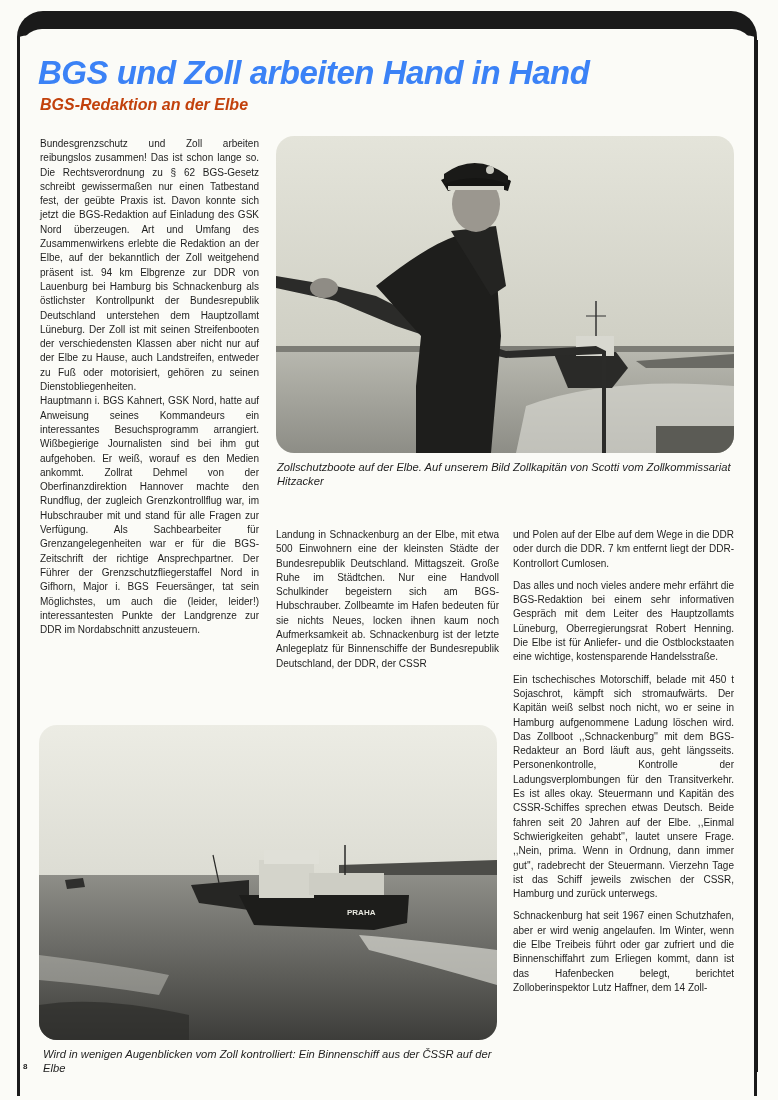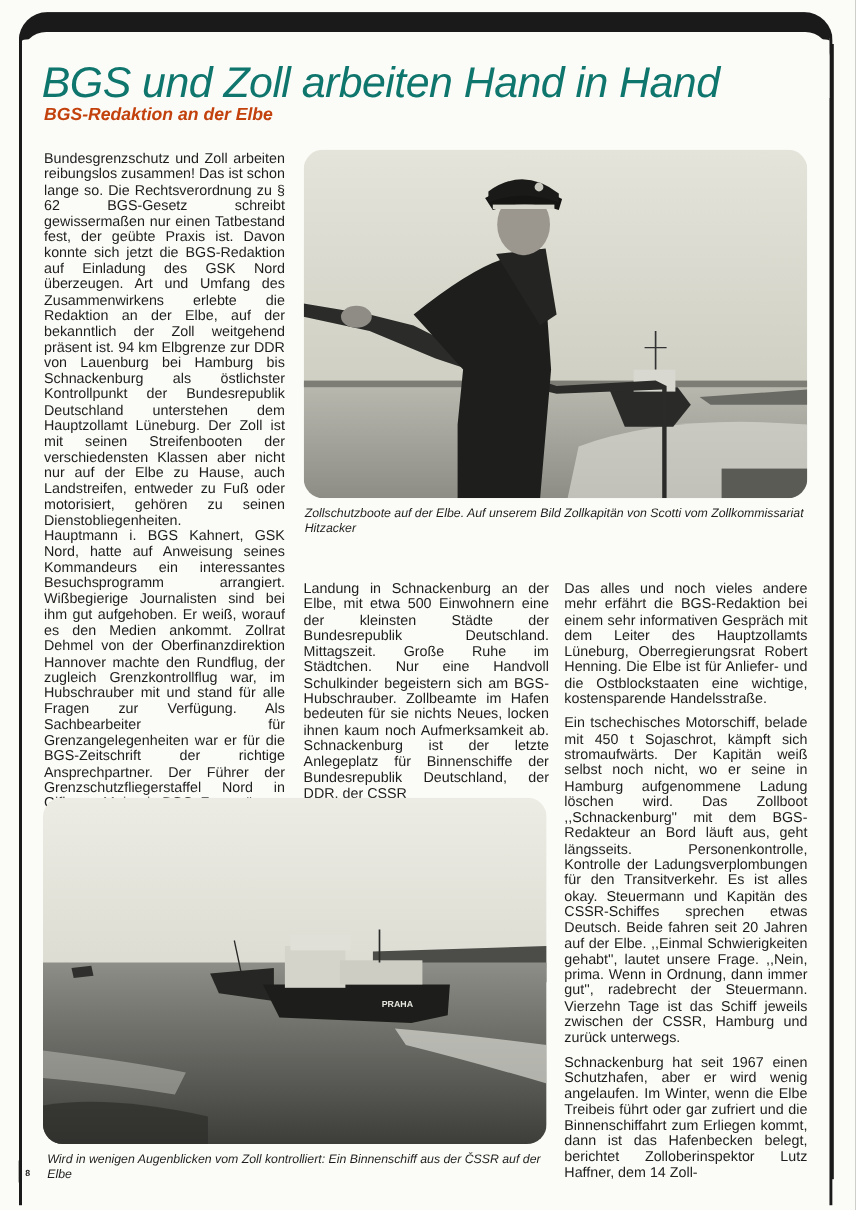--- a/index.html
+++ b/index.html
@@ -22,29 +22,29 @@
     background: #fbfbf7; border-radius: 22px 22px 0 0;
   }
   .right-rule {
     position: absolute; left: 755px; top: 40px; width: 3px; height: 1032px; background: #1a1a1a;
   }
   .left-rule-bottom {
     position: absolute; left: 17px; top: 1055px; width: 3px; height: 20px; background: #1a1a1a;
   }
   .title {
     position: absolute; left: 38px; top: 54px;
-    font-size: 39px; font-weight: normal; font-style: italic; letter-spacing: -0.5px;
-    color: #0f766e; margin: 0;
+    font-size: 33px; font-weight: bold; font-style: italic; letter-spacing: -0.5px;
+    color: #3b82f6; margin: 0;
   }
   .subtitle {
     position: absolute; left: 40px; top: 96px;
     font-size: 16px; font-weight: bold; font-style: italic; color: #c2410c; margin: 0;
   }
   .col {
-    position: absolute; font-size: 13px; line-height: 14.3px; text-align: justify; margin: 0;
+    position: absolute; font-size: 10px; line-height: 14.3px; text-align: justify; margin: 0;
   }
   .col p { margin: 0; }
   .col p + p.gap { margin-top: 8px; }
   .col1 { left: 40px; top: 137px; width: 219px; }
   .col2 { left: 276px; top: 528px; width: 223px; }
   .col3 { left: 513px; top: 528px; width: 221px; }
   .caption {
     position: absolute; font-size: 11.2px; line-height: 14px; font-style: italic; margin: 0;
   }
   .cap1 { left: 277px; top: 460px; width: 460px; }
@@ -108,20 +108,21 @@
     <rect x="380" y="290" width="78" height="27" fill="#5b5b55"></rect>
   </svg>
 </div>
 <p class="caption cap1">Zollschutzboote auf der Elbe. Auf unserem Bild Zollkapitän von Scotti vom Zollkommissariat Hitzacker</p>
 
 <div class="col col2">
   <p>Landung in Schnackenburg an der Elbe, mit etwa 500 Einwohnern eine der kleinsten Städte der Bundesrepublik Deutschland. Mittagszeit. Große Ruhe im Städtchen. Nur eine Handvoll Schulkinder begeistern sich am BGS-Hubschrauber. Zollbeamte im Hafen bedeuten für sie nichts Neues, locken ihnen kaum noch Aufmerksamkeit ab. Schnackenburg ist der letzte Anlegeplatz für Binnenschiffe der Bundesrepublik Deutschland, der DDR, der CSSR</p>
 </div>
 
 <div class="col col3">
+  <p>und Polen auf der Elbe auf dem Wege in die DDR oder durch die DDR. 7 km entfernt liegt der DDR-Kontrollort Cumlosen.</p>
   <p class="gap">Das alles und noch vieles andere mehr erfährt die BGS-Redaktion bei einem sehr informativen Gespräch mit dem Leiter des Hauptzollamts Lüneburg, Oberregierungsrat Robert Henning. Die Elbe ist für Anliefer- und die Ostblockstaaten eine wichtige, kostensparende Handelsstraße.</p>
   <p class="gap">Ein tschechisches Motorschiff, belade mit 450 t Sojaschrot, kämpft sich stromaufwärts. Der Kapitän weiß selbst noch nicht, wo er seine in Hamburg aufgenommene Ladung löschen wird. Das Zollboot ,,Schnackenburg'' mit dem BGS-Redakteur an Bord läuft aus, geht längsseits. Personenkontrolle, Kontrolle der Ladungsverplombungen für den Transitverkehr. Es ist alles okay. Steuermann und Kapitän des CSSR-Schiffes sprechen etwas Deutsch. Beide fahren seit 20 Jahren auf der Elbe. ,,Einmal Schwierigkeiten gehabt'', lautet unsere Frage. ,,Nein, prima. Wenn in Ordnung, dann immer gut'', radebrecht der Steuermann. Vierzehn Tage ist das Schiff jeweils zwischen der CSSR, Hamburg und zurück unterwegs.</p>
   <p class="gap">Schnackenburg hat seit 1967 einen Schutzhafen, aber er wird wenig angelaufen. Im Winter, wenn die Elbe Treibeis führt oder gar zufriert und die Binnenschiffahrt zum Erliegen kommt, dann ist das Hafenbecken belegt, berichtet Zolloberinspektor Lutz Haffner, dem 14 Zoll-</p>
 </div>
 
 <div class="photo photo2">
   <svg viewBox="0 0 458 315" preserveAspectRatio="none">
     <defs>
       <linearGradient id="sky2" x1="0" y1="0" x2="0" y2="1">
         <stop offset="0" stop-color="#ecece4"></stop>

